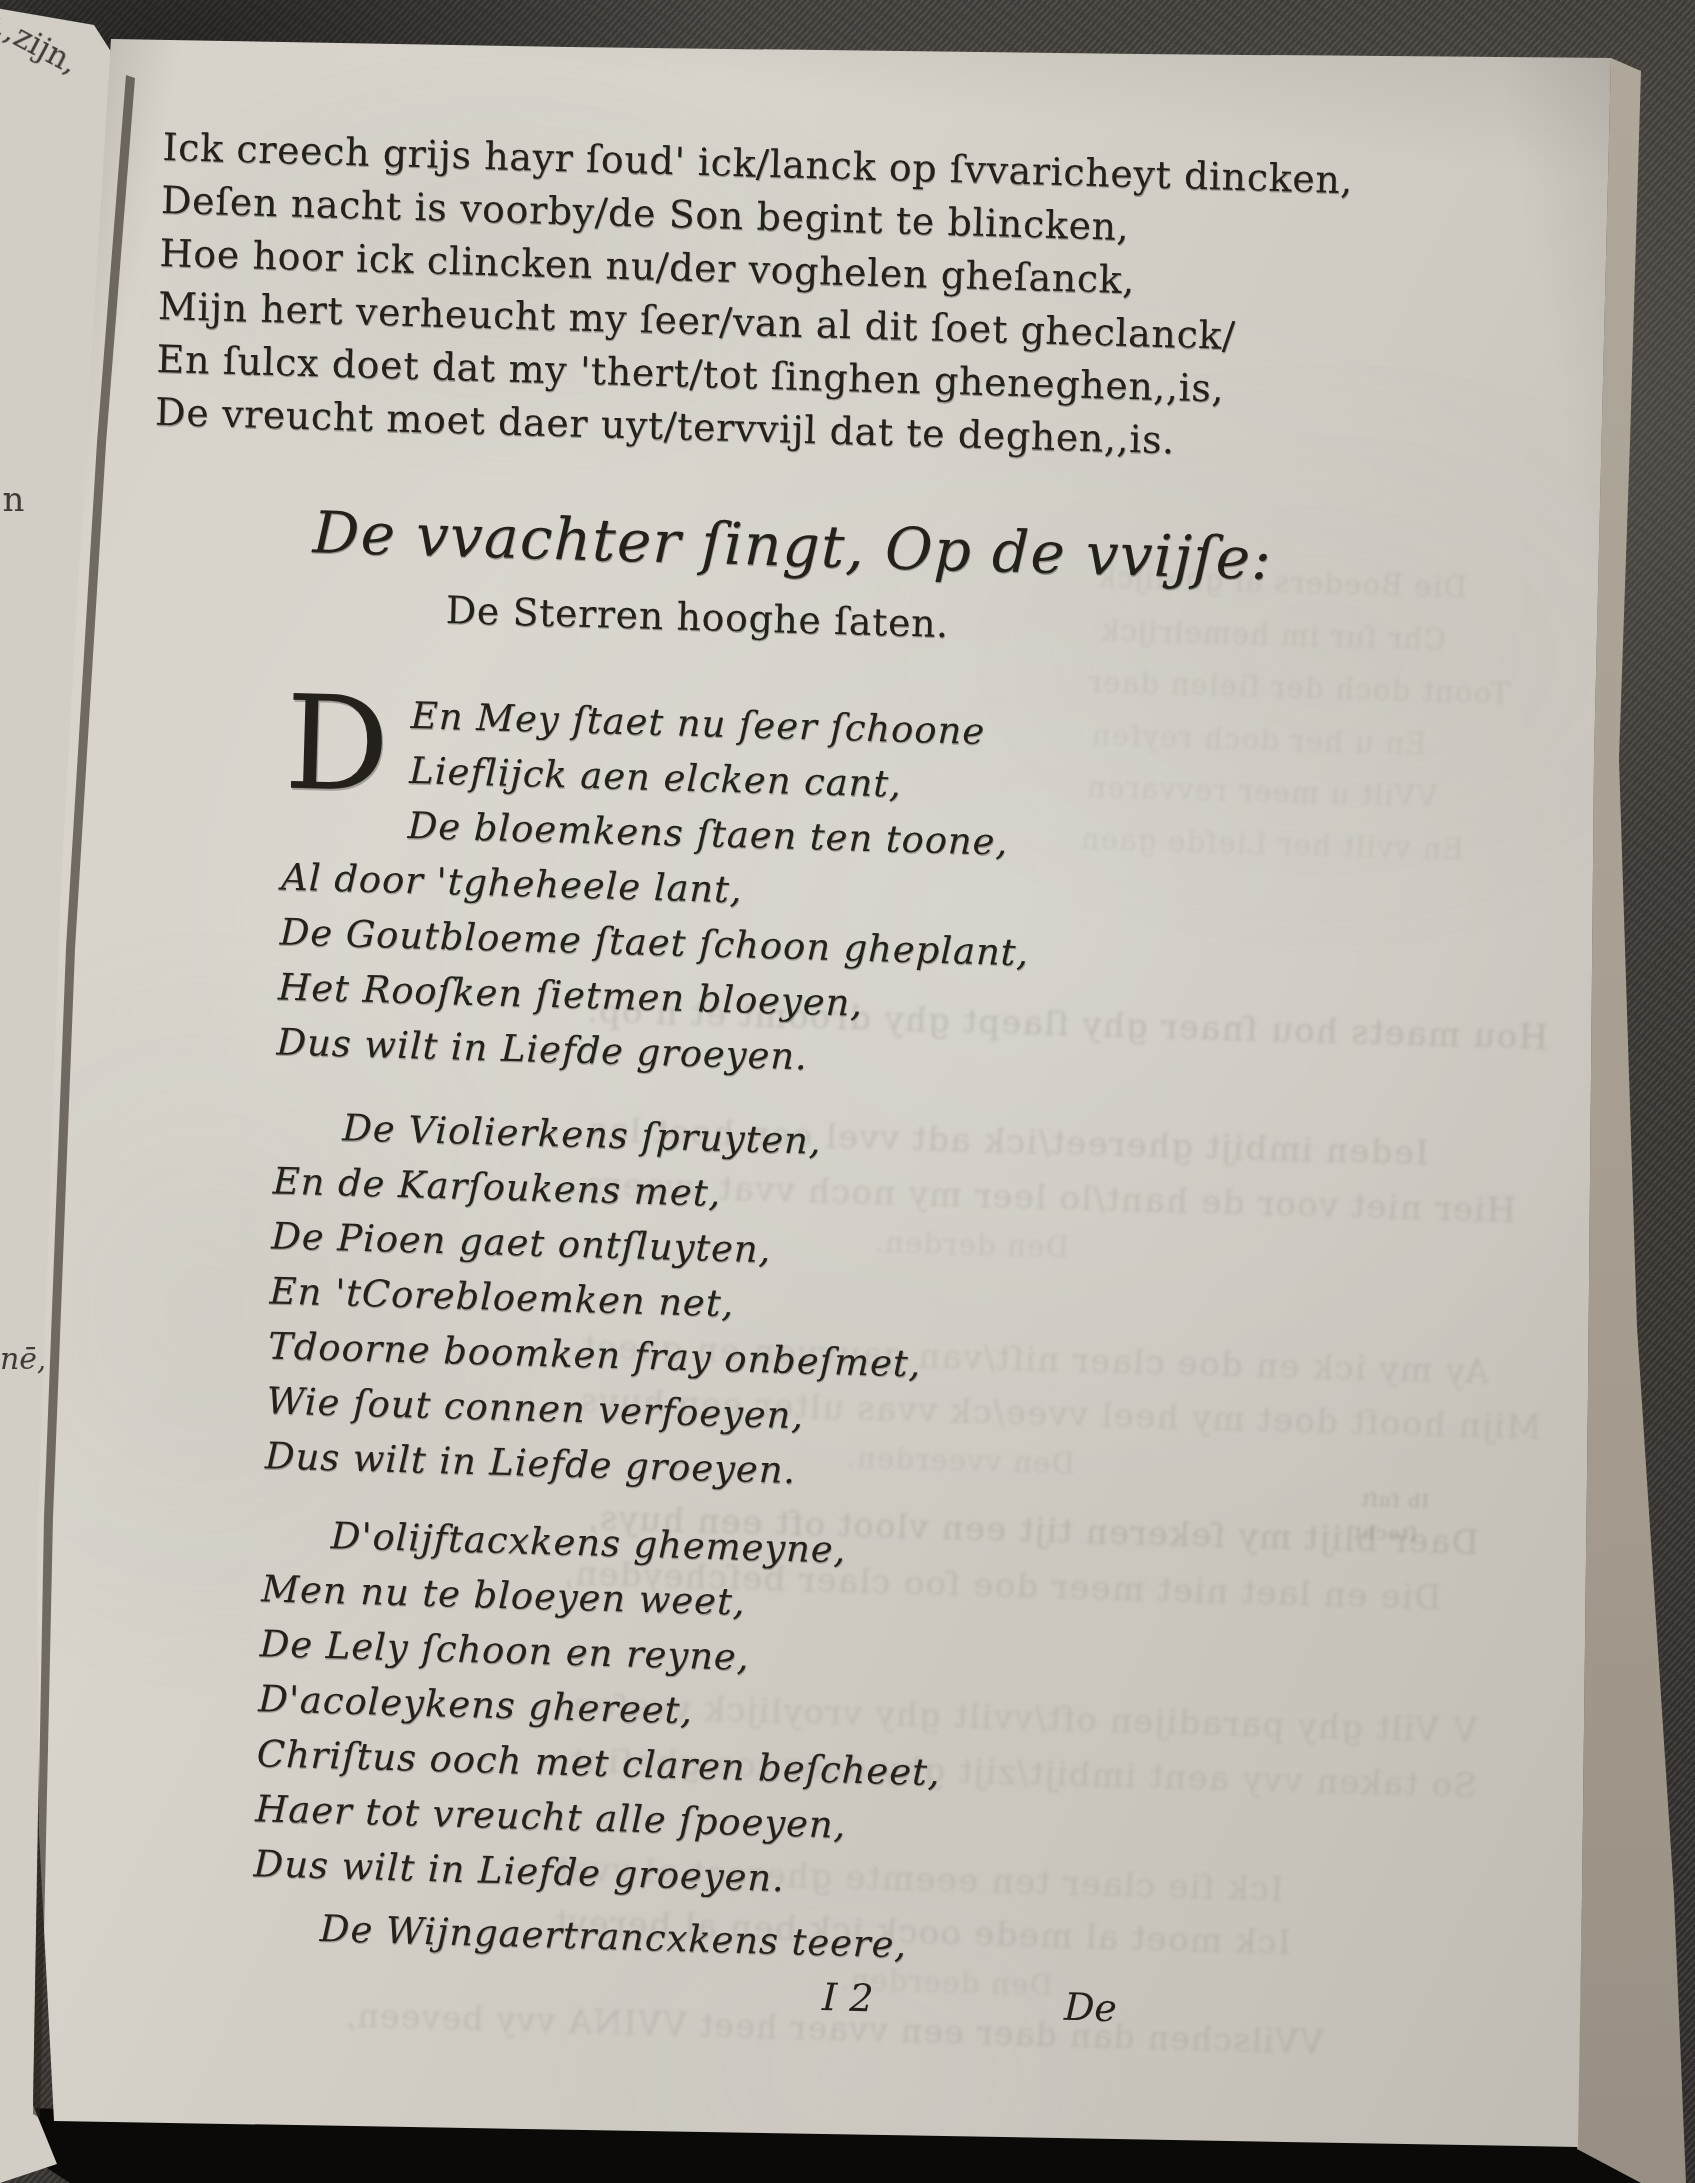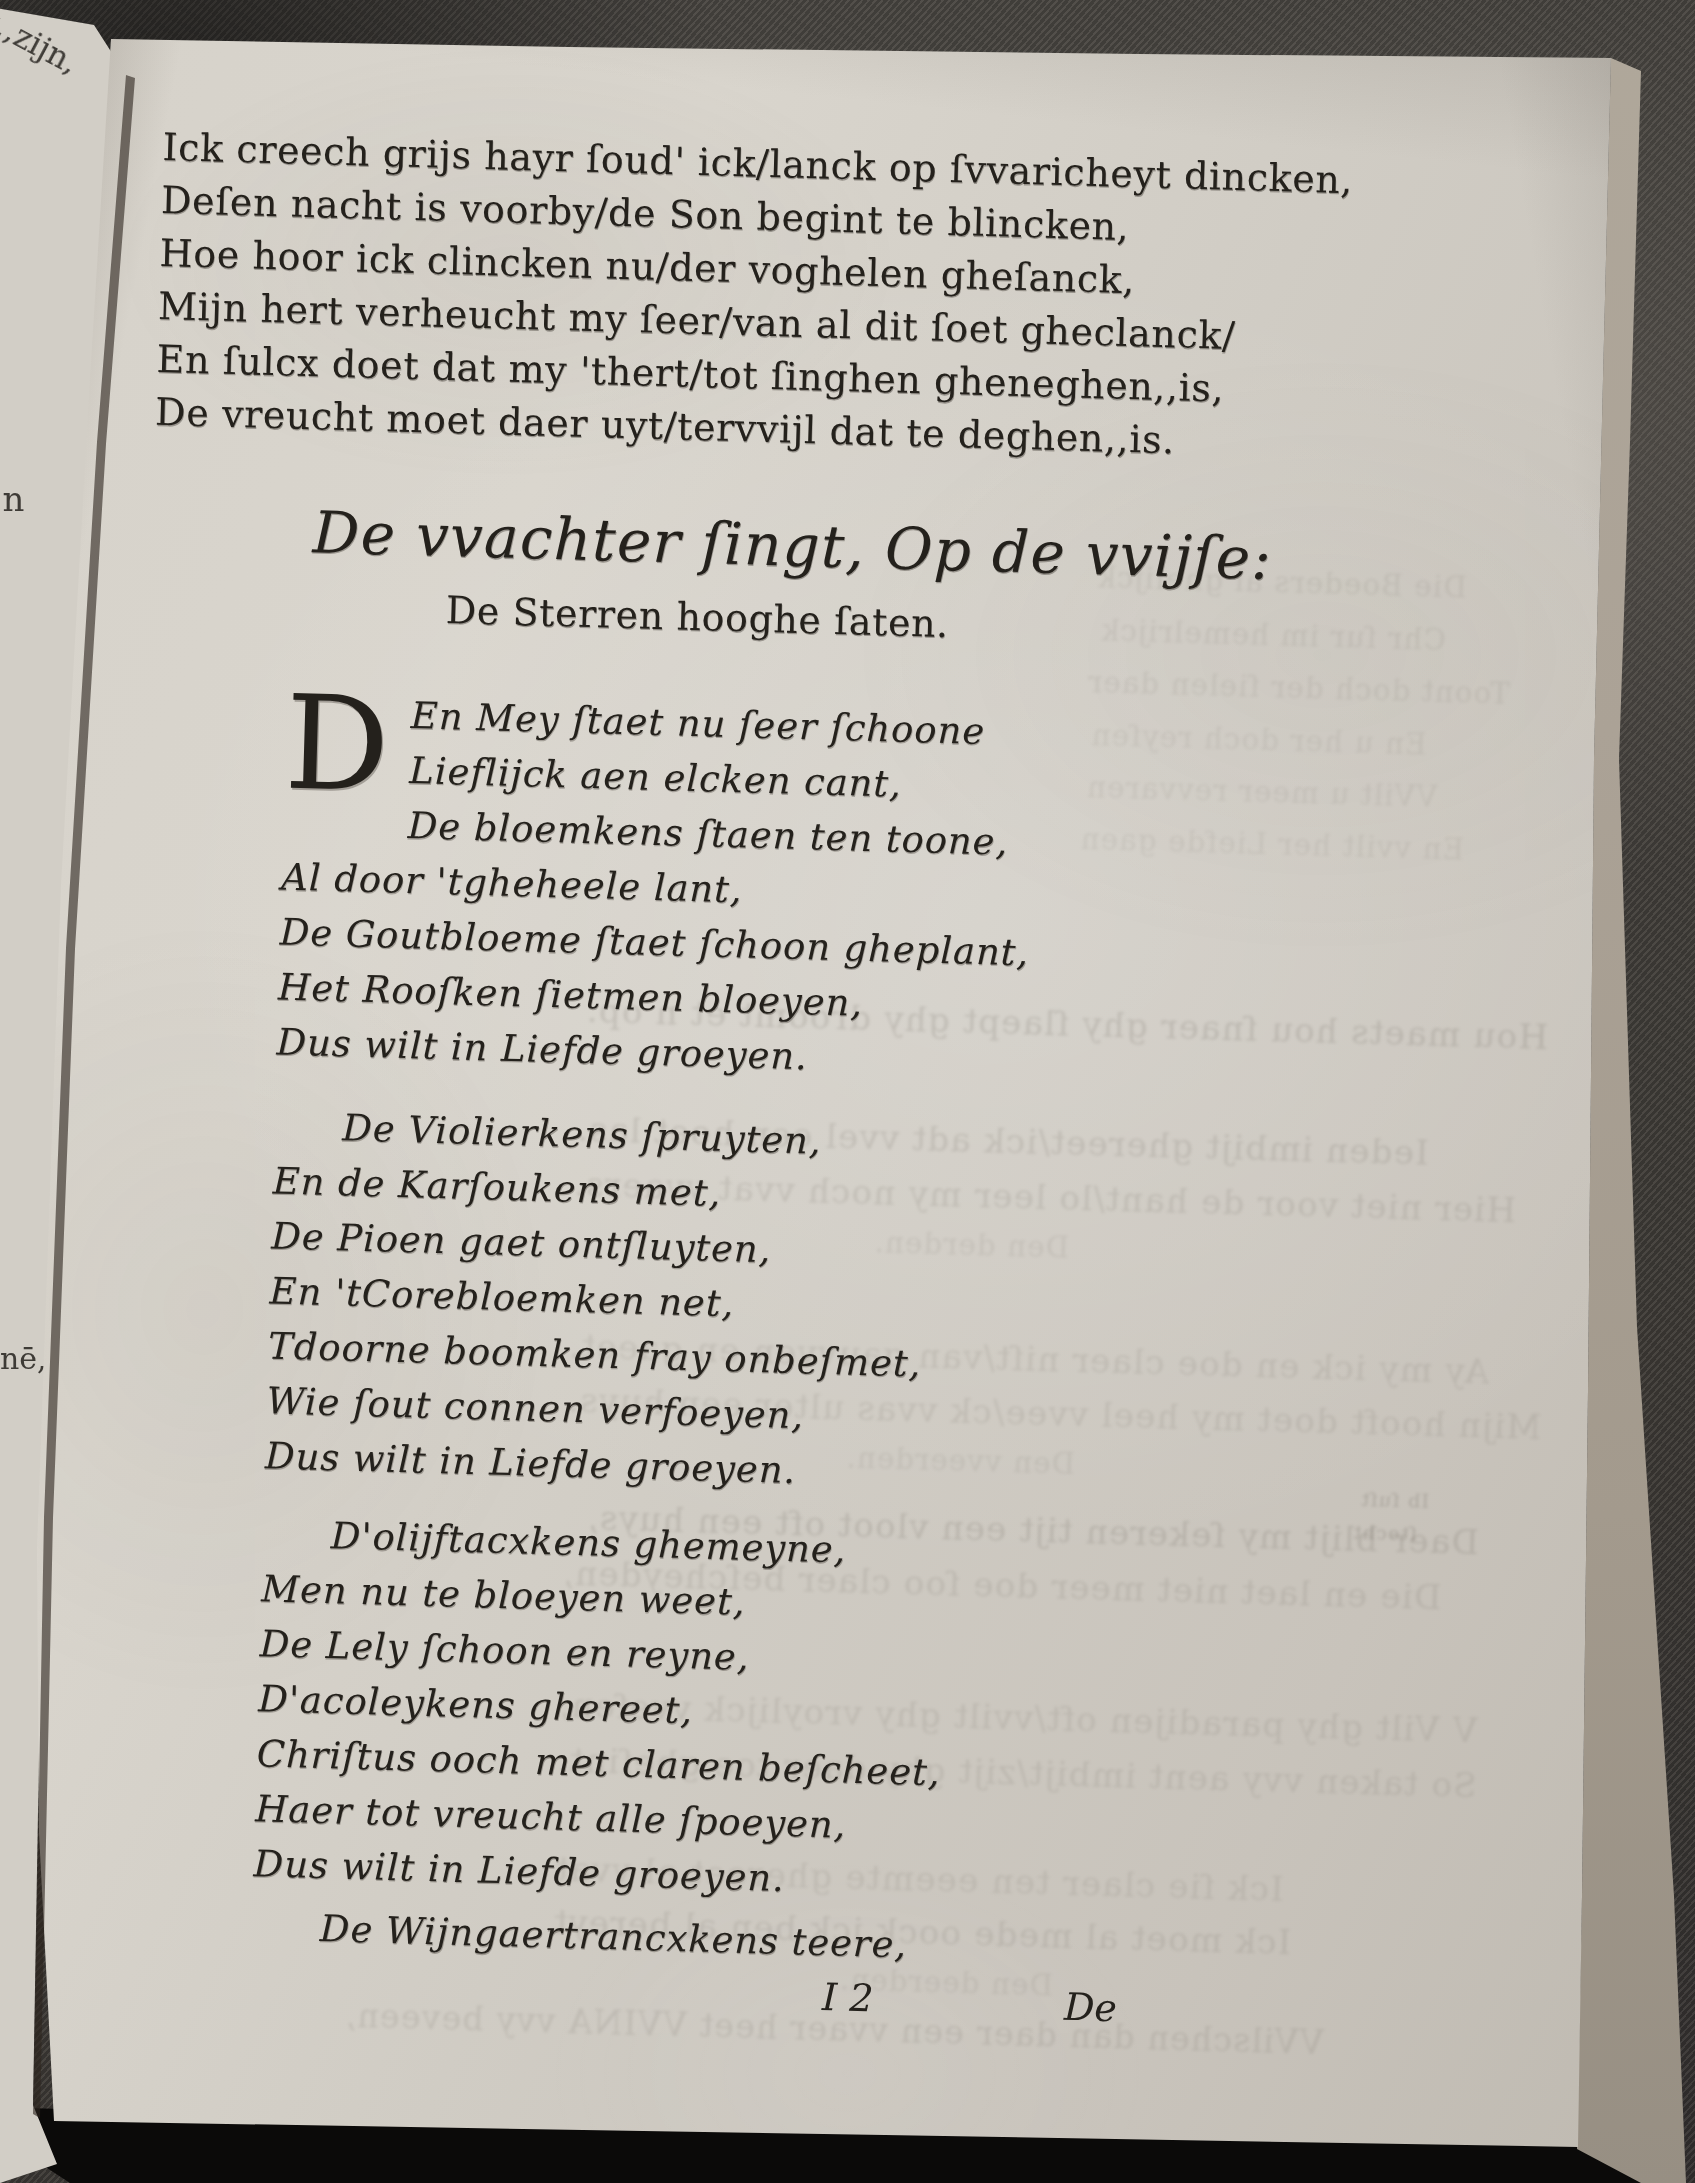--- a/index.html
+++ b/index.html
@@ -77,21 +77,21 @@
 </head>
 <body>
 
 <div class="scene" data-interactable="false">
 
   <div class="bottom-shadow" data-interactable="false"></div>
 
   <div class="prev-page" data-interactable="false">
     <div class="prev-frag" style="left:-3.8px;top:1.3px;font-size:32px;transform:rotate(28deg);transform-origin:0 0;" data-interactable="false">t,,zijn,</div>
     <div class="prev-frag" style="left:2.5px;top:479px;font-size:34px;" data-interactable="false">n</div>
-    <div class="prev-frag" style="left:0px;top:1341px;font-size:30px;" data-interactable="false">nē,</div>
+    <div class="prev-frag" style="left:0px;top:1341px;font-size:30px;font-style:italic;" data-interactable="false">nē,</div>
   </div>
 
   <div class="fore-edge" data-interactable="false"></div>
 
   <div class="page" data-interactable="false">
     <div class="mottle" data-interactable="false"></div>
 
     <div class="text-layer" data-interactable="false">
 
       <div class="ghost-layer" id="ghost-layer" data-interactable="false">

